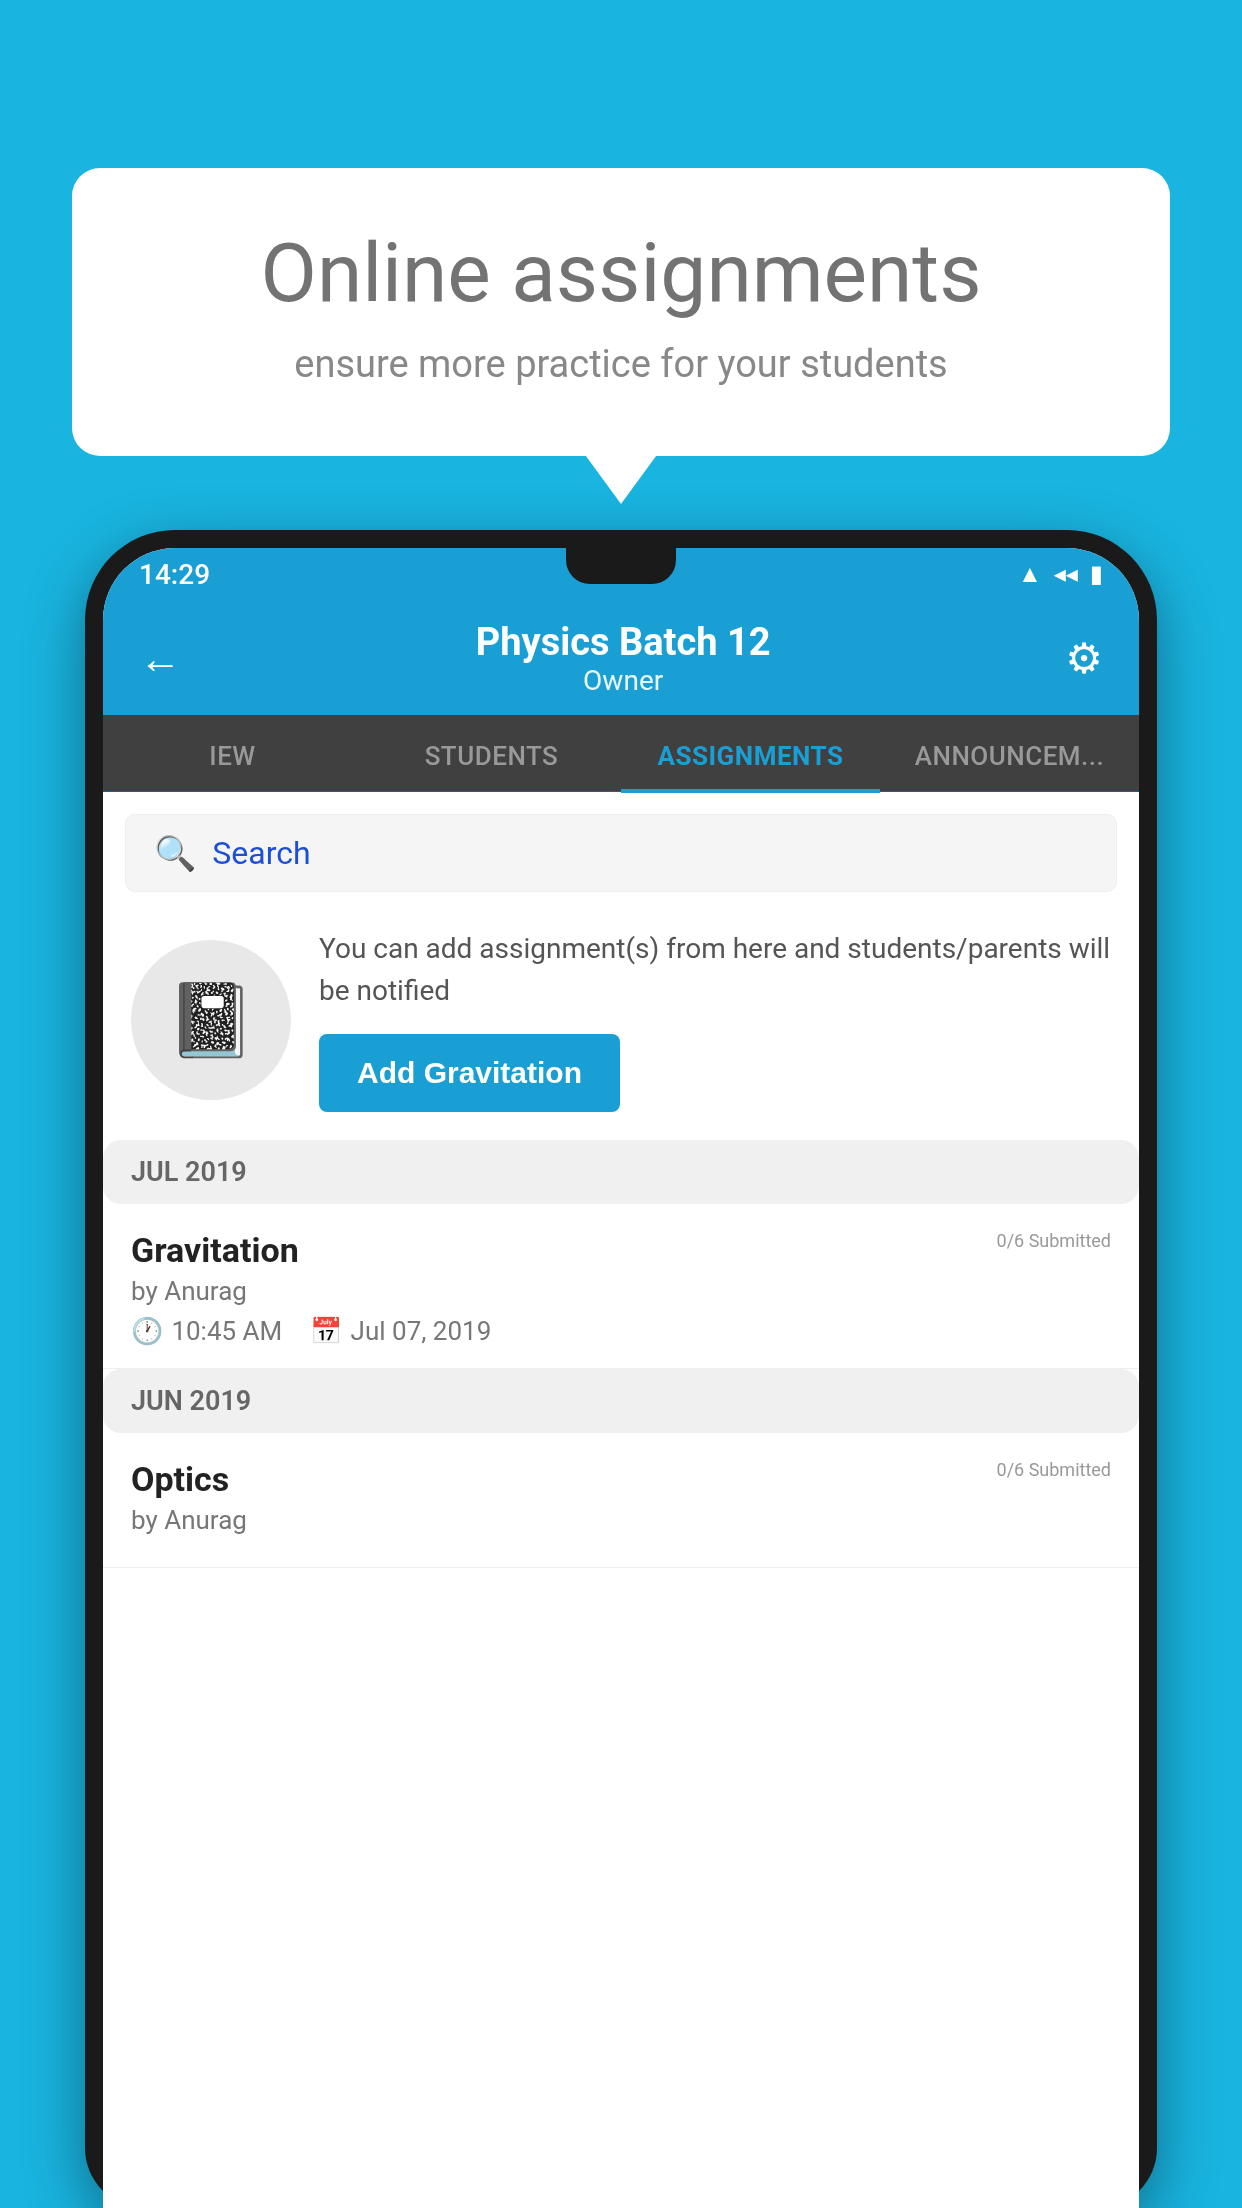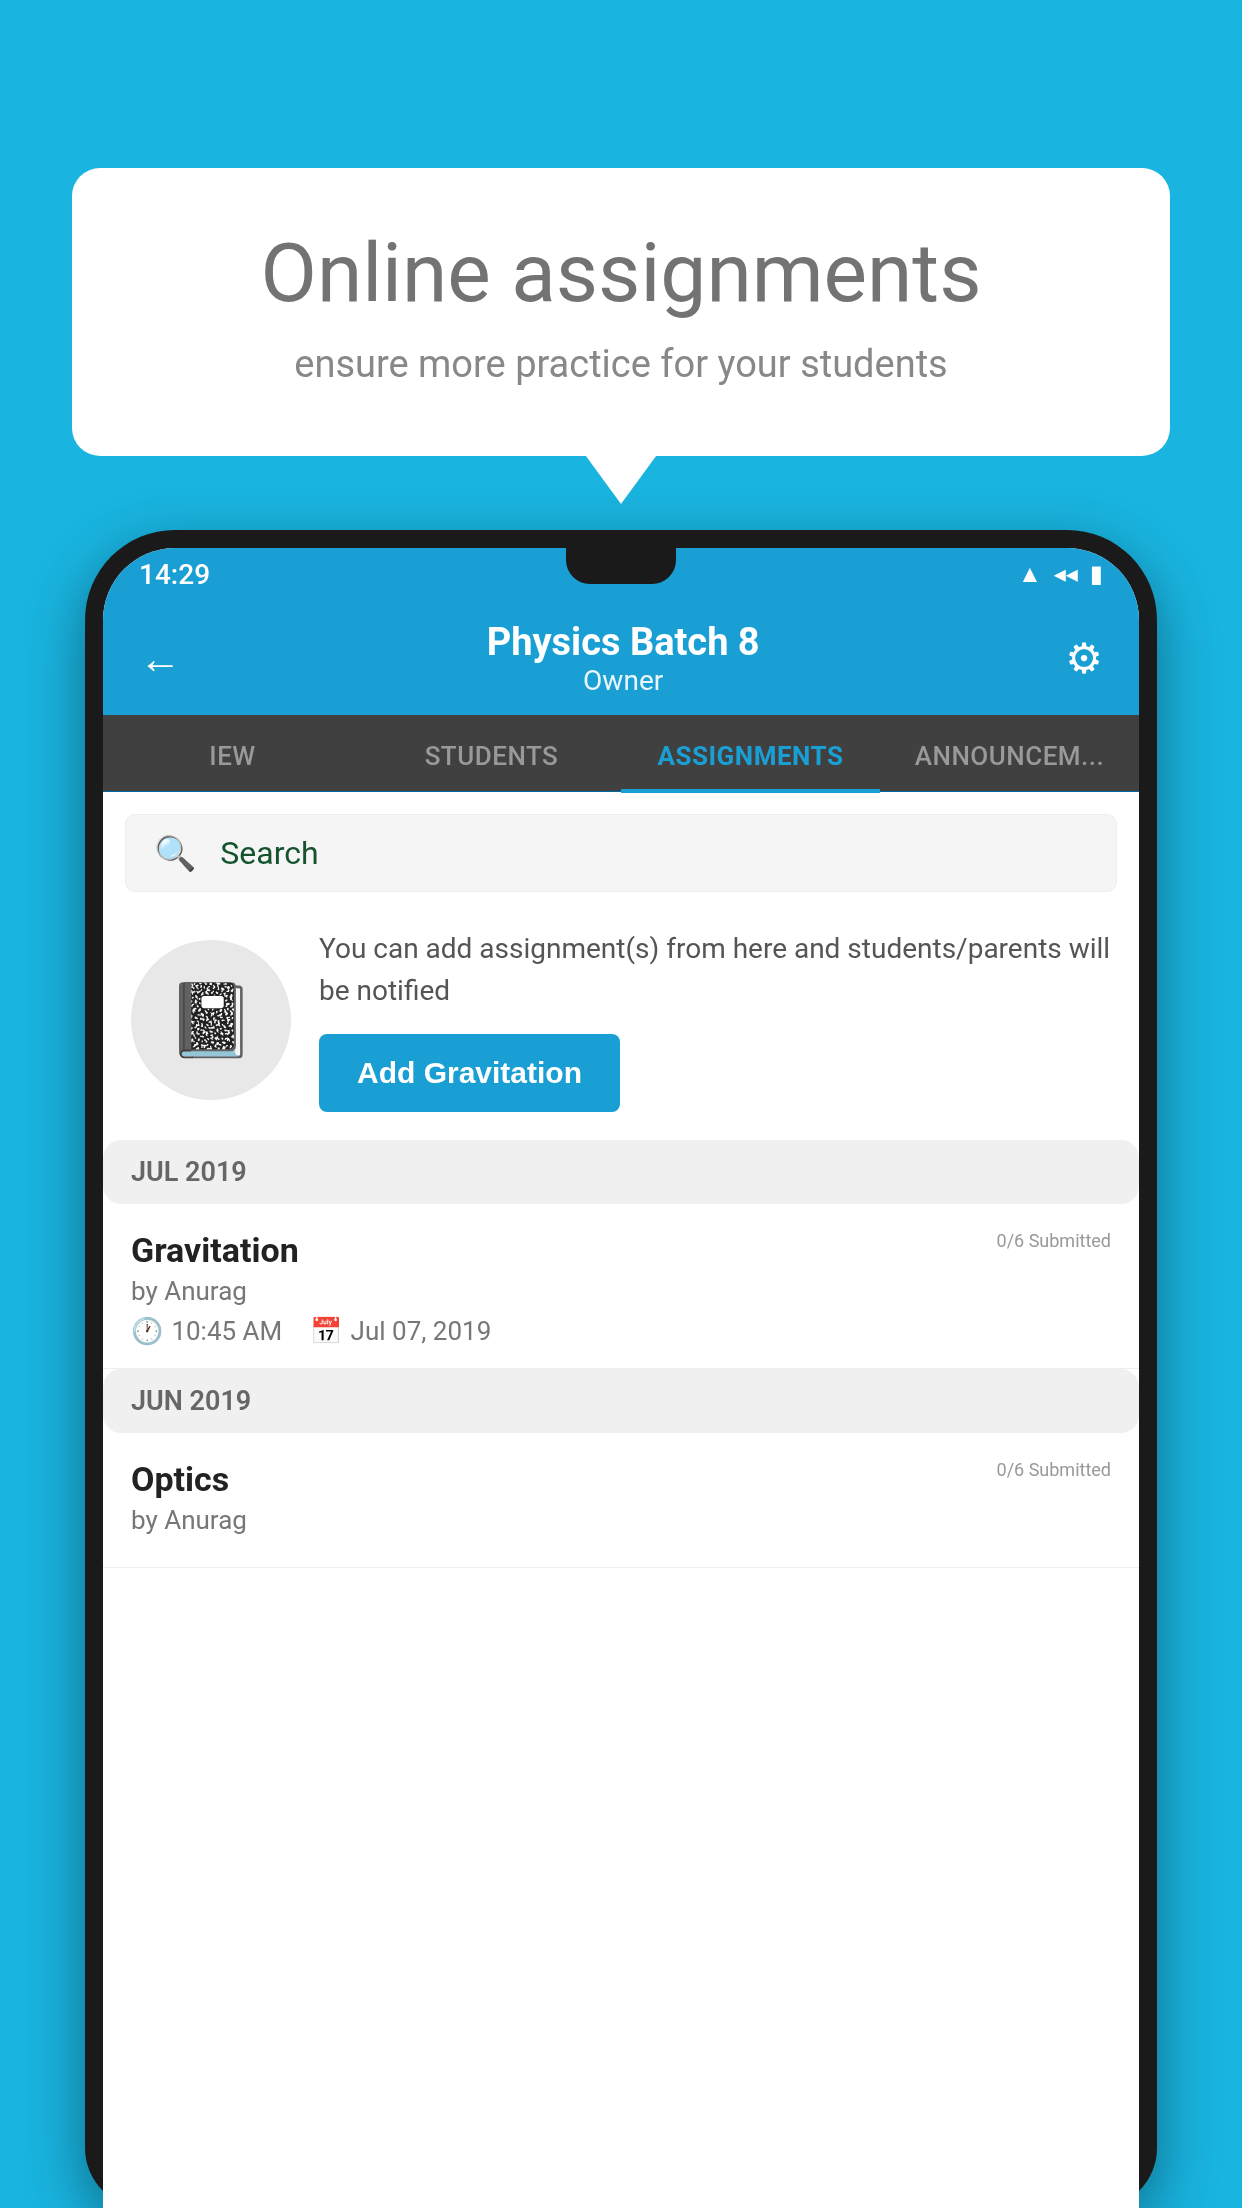--- a/index.html
+++ b/index.html
@@ -188,22 +188,21 @@
       padding: 18px 28px;
       border: 1px solid #eee;
     }
     .search-icon-wrap {
       color: #aaa;
       font-size: 34px;
       margin-right: 16px;
     }
     .search-input-text {
       font-size: 32px;
-      color: #14532d;
-      margin-left: 8px;
+      color: #1d4ed8;
     }
 
     
     .promo-section {
       display: flex;
       align-items: center;
       padding: 18px 28px 28px;
       gap: 28px;
     }
     .promo-icon-circle {
@@ -309,21 +308,21 @@
       <div class="status-icons">
         <span>▲</span>
         <span>◂◂</span>
         <span>▮</span>
       </div>
     </div>
 
     <div class="app-header">
       <span class="header-back">←</span>
       <div class="header-title-group">
-        <div class="header-title">Physics Batch 8</div>
+        <div class="header-title">Physics Batch 12</div>
         <div class="header-subtitle">Owner</div>
       </div>
       <span class="header-gear">⚙</span>
     </div>
 
     <div class="tabs">
       <div class="tab">IEW</div>
       <div class="tab">STUDENTS</div>
       <div class="tab active">ASSIGNMENTS</div>
       <div class="tab">ANNOUNCEM...</div>

